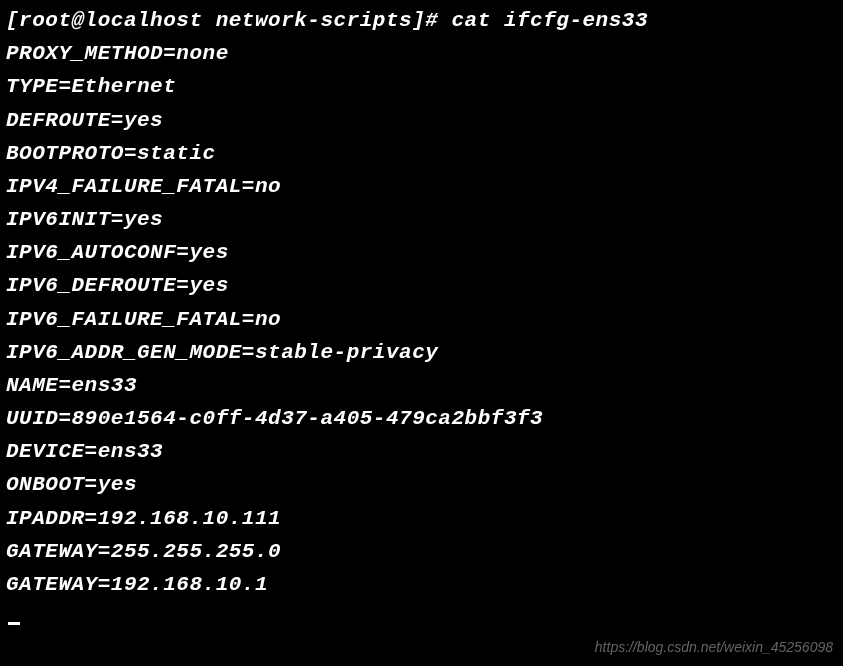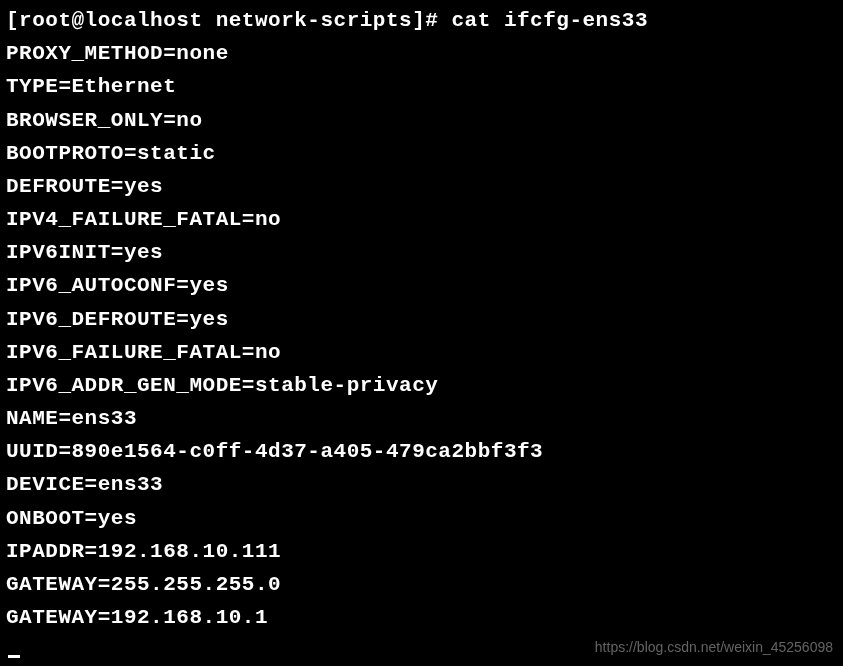--- a/index.html
+++ b/index.html
@@ -1,18 +1,19 @@
 <!DOCTYPE html>
 <html><head>
   <meta charset="utf-8">
   <style>
     * {
       margin: 0;
       padding: 0;
       box-sizing: border-box;
+      font-style: italic;
     }
     body {
       background-color: #000000;
       color: #ffffff;
       font-family: 'Courier New', Consolas, monospace;
       font-size: 21px;
       font-weight: bold;
       padding: 4px 6px;
       width: 843px;
       height: 666px;
@@ -47,23 +48,22 @@
       text-align: center;
     }
   </style>
 </head>
 <body>
 
 <div>
   <span class="terminal-line">[root@localhost network-scripts]# cat ifcfg-ens33</span>
   <span class="terminal-line">PROXY_METHOD=none</span>
   <span class="terminal-line">TYPE=Ethernet</span>
-  <span class="terminal-line">BROWSER_ONLY=no</span>
+  <span class="terminal-line">DEFROUTE=yes</span>
   <span class="terminal-line">BOOTPROTO=static</span>
-  <span class="terminal-line">DEFROUTE=yes</span>
   <span class="terminal-line">IPV4_FAILURE_FATAL=no</span>
   <span class="terminal-line">IPV6INIT=yes</span>
   <span class="terminal-line">IPV6_AUTOCONF=yes</span>
   <span class="terminal-line">IPV6_DEFROUTE=yes</span>
   <span class="terminal-line">IPV6_FAILURE_FATAL=no</span>
   <span class="terminal-line">IPV6_ADDR_GEN_MODE=stable-privacy</span>
   <span class="terminal-line">NAME=ens33</span>
   <span class="terminal-line">UUID=890e1564-c0ff-4d37-a405-479ca2bbf3f3</span>
   <span class="terminal-line">DEVICE=ens33</span>
   <span class="terminal-line">ONBOOT=yes</span>

